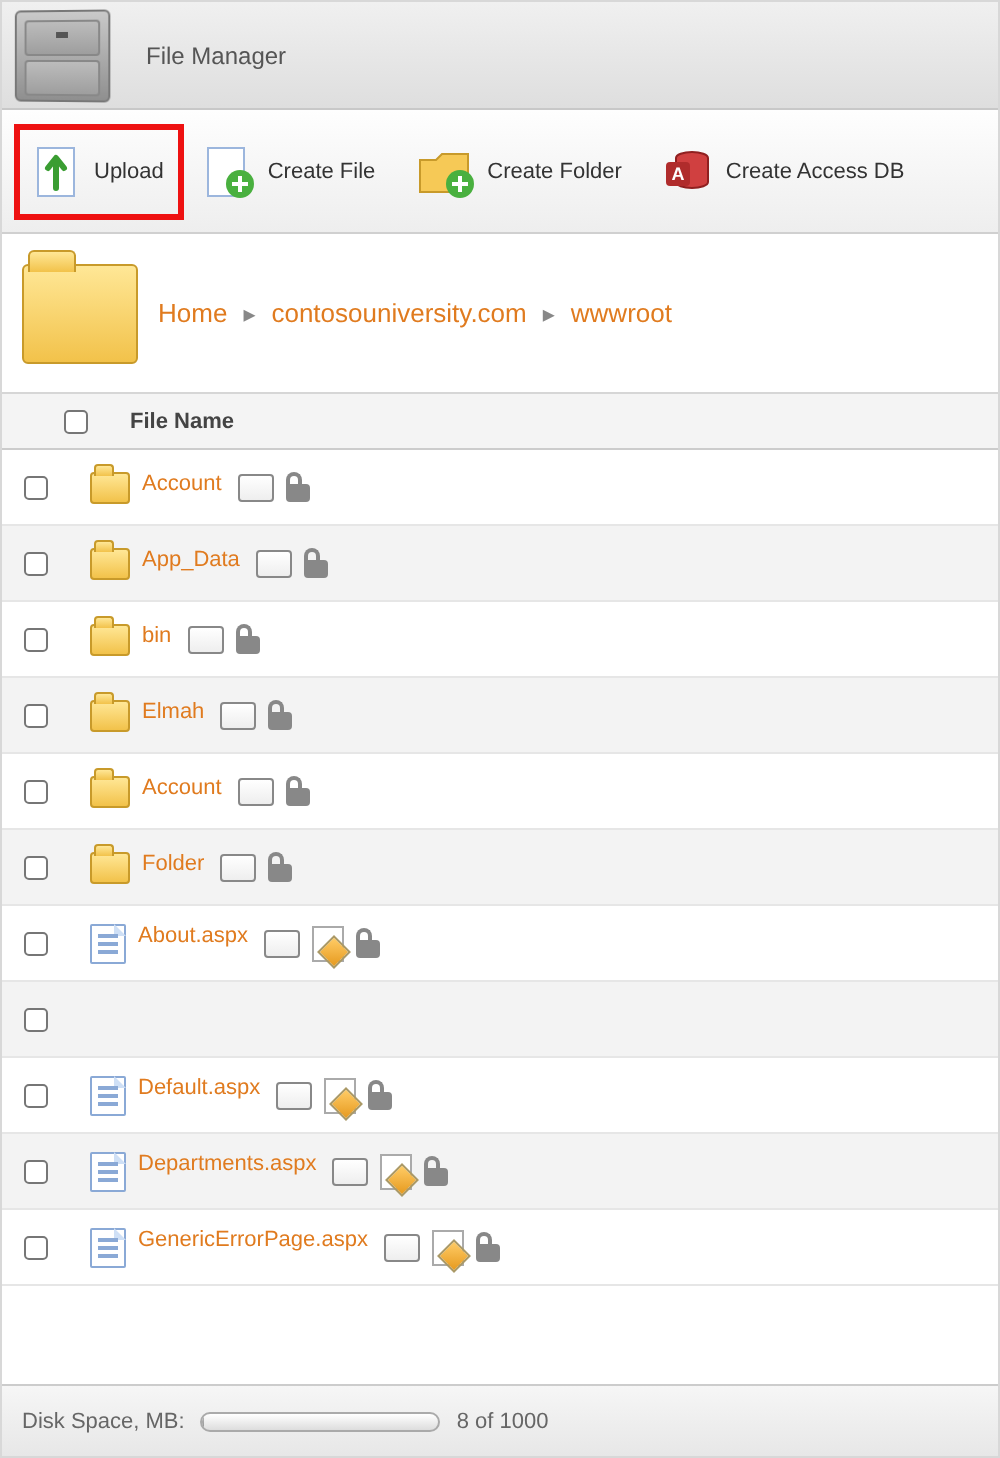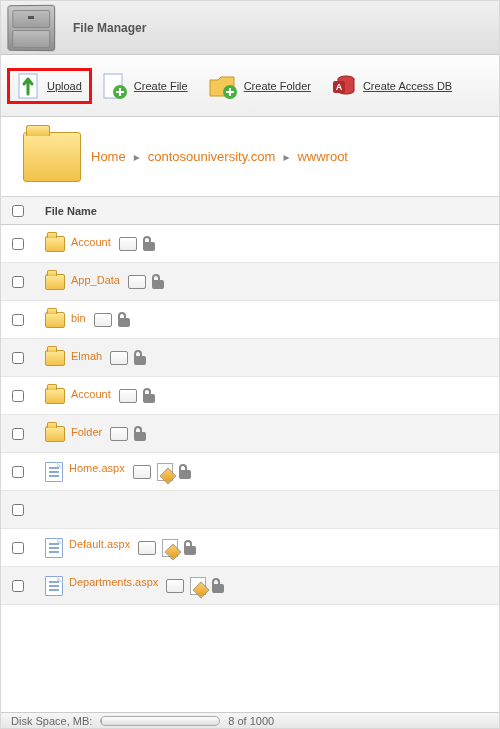--- a/index.html
+++ b/index.html
@@ -21,59 +21,59 @@
   }
   .cabinet::before, .cabinet::after {
     content: ""; position: absolute; left: 4px; right: 4px; height: 16px;
     background: linear-gradient(#bcbcbc, #9e9e9e);
     border: 1px solid #888; border-radius: 2px;
   }
   .cabinet::before { top: 4px; }
   .cabinet::after  { top: 24px; }
   .cabinet .knob { position: absolute; width: 6px; height: 3px; background: #555; left: 50%; transform: translateX(-50%); }
   .cabinet .k1 { top: 10px; } .cabinet .k2 { top: 30px; }
-  .title { font-weight: bold; color: #555; margin-left: 18px; font-size: 12px; }
+  .title { font-weight: normal; color: #555; margin-left: 18px; font-size: 12px; }
 
   
   .toolbar {
     display: flex; align-items: center; height: 62px;
     background: linear-gradient(#fefefe, #eeeeee);
     border-bottom: 1px solid #d0d0d0;
     padding-left: 6px;
   }
-  .tbtn { display: flex; align-items: center; height: 36px; padding: 0 10px; cursor: pointer; text-decoration: underline; }
+  .tbtn { display: flex; align-items: center; height: 48px; padding: 0 10px; cursor: pointer; }
   .tbtn .label { margin-left: 6px; font-size: 11px; color: #333; }
   .hl { border: 3px solid #e11; padding: 0 7px; }
 
   
   .crumb-row {
     display: flex; align-items: center; height: 80px;
     border-bottom: 1px solid #d6d6d6;
-    padding-left: 22px;
+    padding-left: 10px;
   }
   .big-folder {
     width: 58px; height: 50px; position: relative; margin-right: 10px;
     background: linear-gradient(#ffe796, #f2c24a);
     border: 1px solid #c89a2a; border-radius: 3px;
   }
   .big-folder::before {
     content: ""; position: absolute; top: -8px; left: 2px; width: 22px; height: 10px;
     background: linear-gradient(#ffe796, #f2c24a);
     border: 1px solid #c89a2a; border-bottom: none;
     border-radius: 3px 3px 0 0;
   }
   .crumbs { display: flex; align-items: center; flex-wrap: wrap; }
   .crumb { color: #e07b1f; font-size: 13px; text-decoration: none; cursor: pointer; }
   .sep { color: #888; margin: 0 8px; font-size: 12px; }
 
   
   .thead {
     display: flex; align-items: center; height: 28px;
     background: #f4f4f4; border-bottom: 1px solid #ccc;
-    font-weight: bold; font-size: 11px;
+    font-weight: bold; font-size: 11px; padding-left: 20px;
   }
   .col-ck { width: 34px; display: flex; justify-content: center; }
   .col-nm { flex: 1; padding-left: 10px; }
   .rows { flex: 1; overflow: hidden; }
   .row {
     display: flex; align-items: center; height: 38px;
     border-bottom: 1px solid #e6e6e6;
   }
   .row:nth-child(even) { background: #f3f3f3; }
   .row .cell-nm { flex: 1; display: flex; padding-left: 10px; }
@@ -112,21 +112,21 @@
   .lock-ic { width: 12px; height: 14px; position: relative; }
   .lock-ic .body { width: 12px; height: 9px; background: #888; border-radius: 2px; position: absolute; bottom: 0; }
   .lock-ic .sh { width: 8px; height: 8px; border: 2px solid #888; border-bottom: none; border-radius: 6px 6px 0 0; position: absolute; top: -1px; left: 0; }
   .row-icons { display: flex; align-items: center; gap: 6px; }
 
   
   .svg { display:block; }
 
   
   .footer {
-    display: flex; align-items: center; height: 16px;
+    display: flex; align-items: center; height: 36px;
     background: linear-gradient(#f6f6f6, #e7e7e7);
     border-top: 1px solid #ccc; padding: 0 10px;
     font-size: 11px; color: #666;
   }
   .meter {
     width: 120px; height: 10px; border: 1px solid #aaa; border-radius: 5px;
     background: linear-gradient(#fff,#ddd); margin: 0 8px; position: relative; overflow: hidden;
   }
   .meter .fill {
     position: absolute; left: 0; top: 0; bottom: 0; width: 1%;
@@ -296,21 +296,21 @@
     </div>
     <div class="row">
       <div class="col-ck">
         <input type="checkbox" class="ck" style="">
       </div>
       <div class="cell-nm">
         <span class="ic file-sm">
           <span class="corner"></span>
           <span class="lines"></span>
         </span>
-        <a class="fname">Home.aspx</a>
+        <a class="fname">About.aspx</a>
         <span class="row-icons">
           <span class="ic rename-ic"></span>
           <span class="ic pencil-ic"></span>
           <span class="ic lock-ic">
             <span class="sh"></span>
             <span class="body"></span>
           </span>
         </span>
       </div>
     </div>
@@ -342,20 +342,40 @@
     <div class="row">
       <div class="col-ck">
         <input type="checkbox" class="ck" style="">
       </div>
       <div class="cell-nm">
         <span class="ic file-sm">
           <span class="corner"></span>
           <span class="lines"></span>
         </span>
         <a class="fname">Departments.aspx</a>
+        <span class="row-icons">
+          <span class="ic rename-ic"></span>
+          <span class="ic pencil-ic"></span>
+          <span class="ic lock-ic">
+            <span class="sh"></span>
+            <span class="body"></span>
+          </span>
+        </span>
+      </div>
+    </div>
+    <div class="row">
+      <div class="col-ck">
+        <input type="checkbox" class="ck" style="">
+      </div>
+      <div class="cell-nm">
+        <span class="ic file-sm">
+          <span class="corner"></span>
+          <span class="lines"></span>
+        </span>
+        <a class="fname">GenericErrorPage.aspx</a>
         <span class="row-icons">
           <span class="ic rename-ic"></span>
           <span class="ic pencil-ic"></span>
           <span class="ic lock-ic">
             <span class="sh"></span>
             <span class="body"></span>
           </span>
         </span>
       </div>
     </div>

